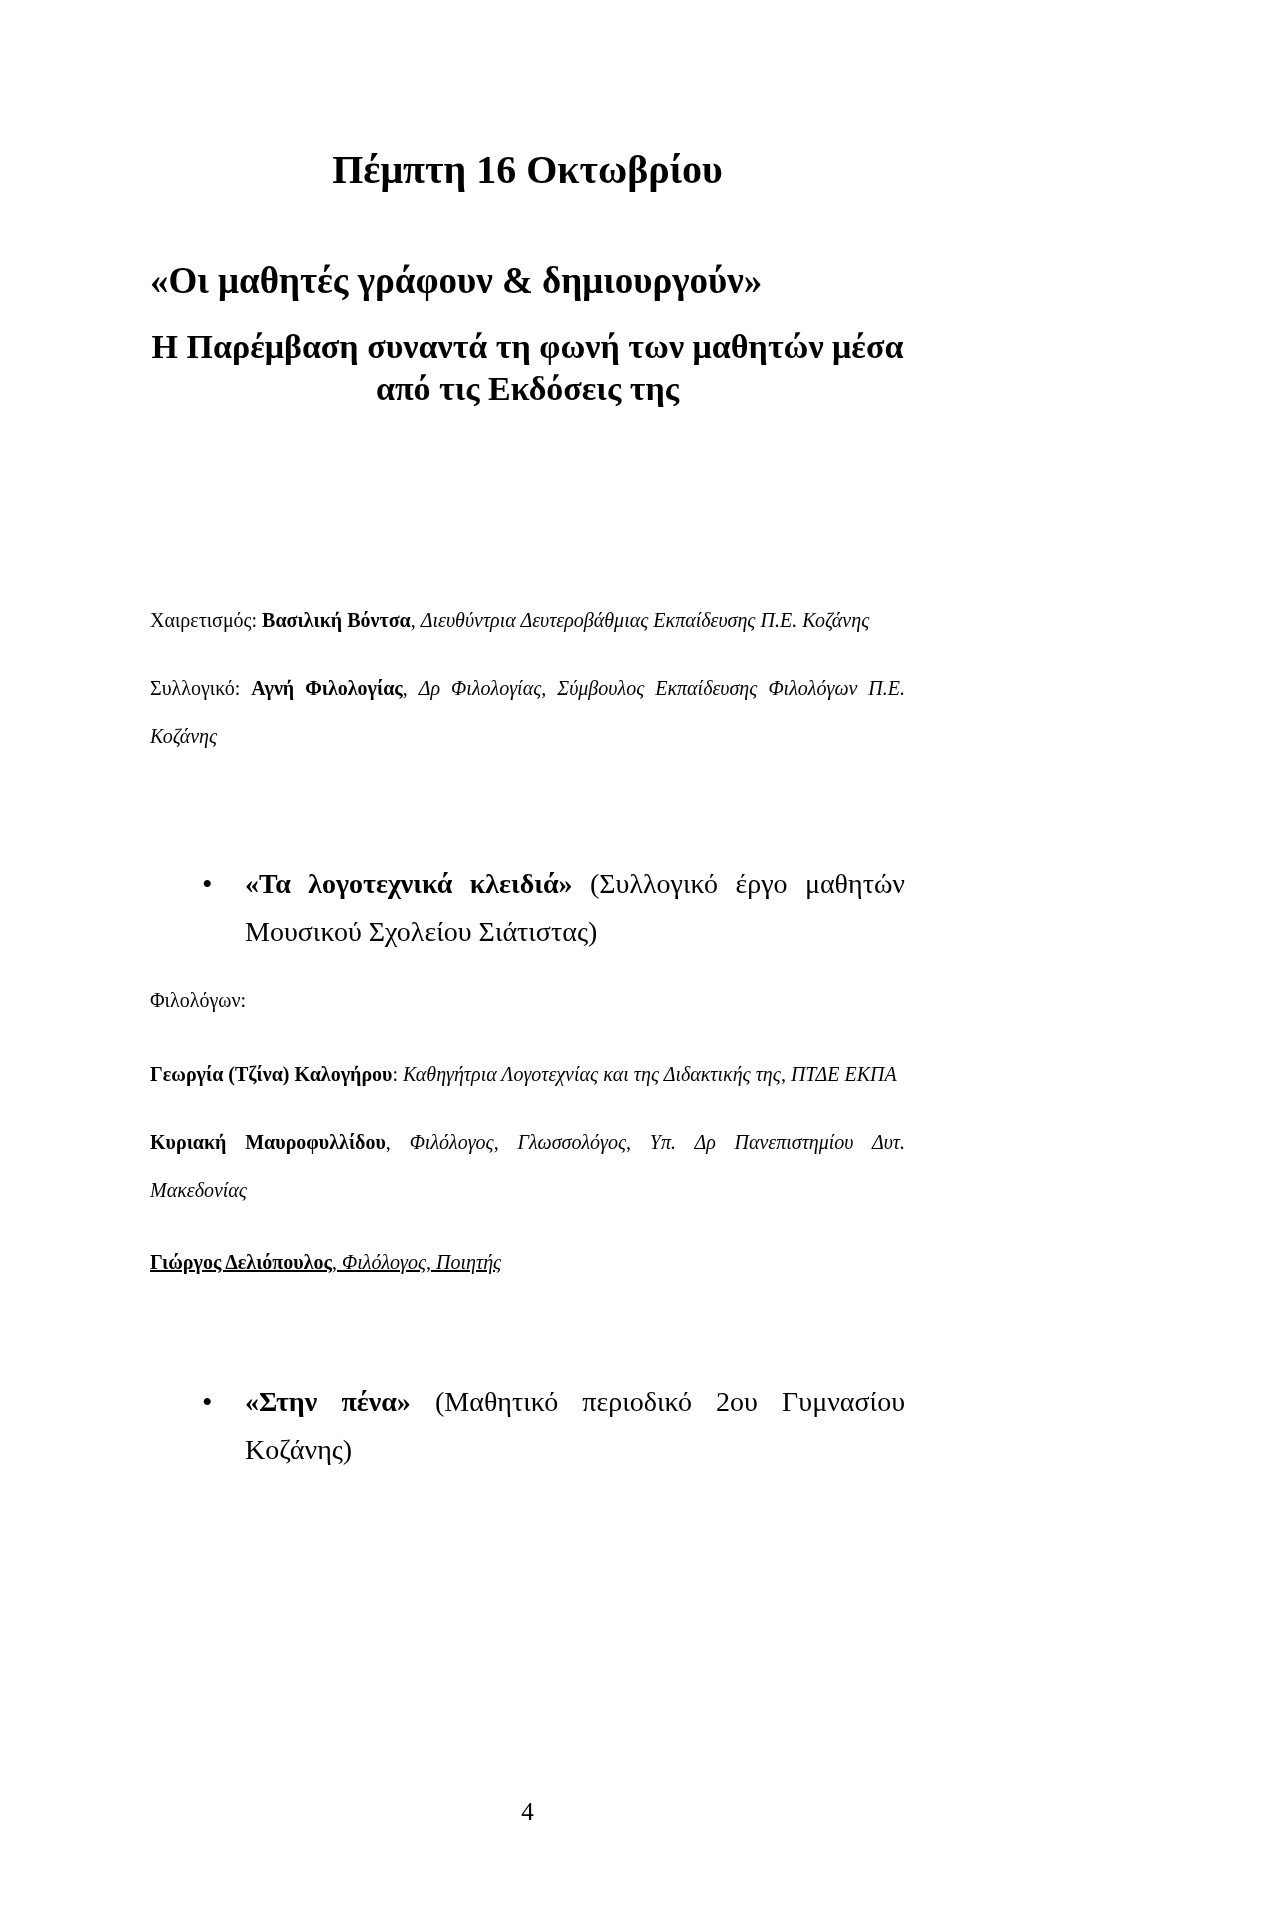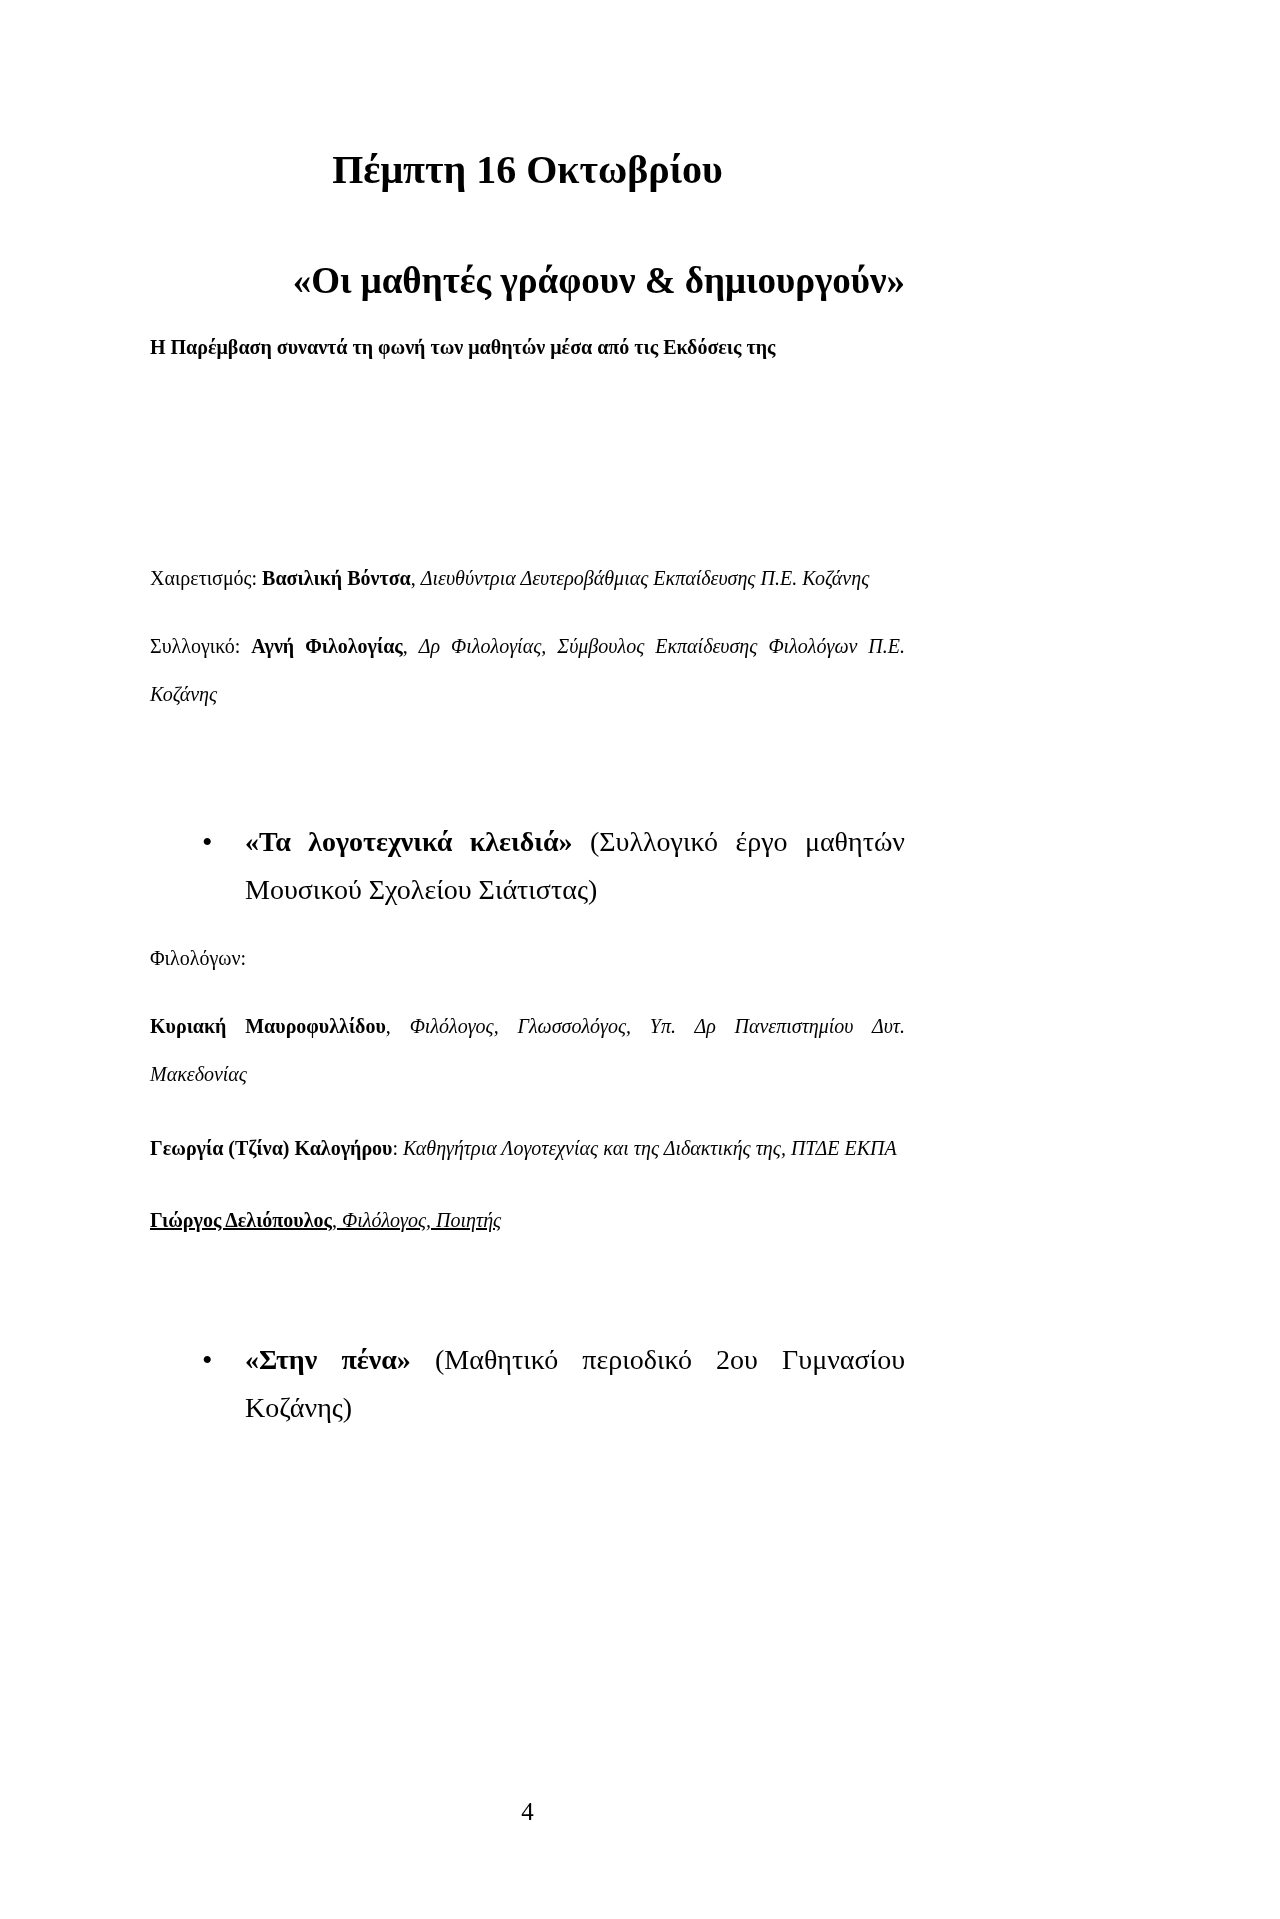--- a/index.html
+++ b/index.html
@@ -27,29 +27,29 @@
     line-height: 1.2;
     font-weight: bold;
     text-align: center;
   }
   .section-heading {
     margin: 0;
     margin-top: 64px;
     font-size: 37px;
     line-height: 1.25;
     font-weight: bold;
-    text-align: right;
+    text-align: left;
   }
   .section-subheading {
     margin: 0;
     margin-top: 22px;
-    font-size: 20px;
+    font-size: 34px;
     line-height: 42px;
     font-weight: bold;
-    text-align: left;
+    text-align: center;
   }
   .para {
     margin: 0;
     font-size: 20px;
     line-height: 48px;
     text-align: justify;
   }
   .para em, .bullet-text em {
     font-style: italic;
     font-weight: normal;
@@ -103,23 +103,23 @@
 
     <p class="para m-greeting"><span>Χαιρετισμός:</span> <strong>Βασιλική Βόντσα</strong><span>,</span> <em>Διευθύντρια Δευτεροβάθμιας Εκπαίδευσης Π.Ε. Κοζάνης</em></p>
 
     <p class="para m-prologue"><span>Συλλογικό:</span> <strong>Αγνή Φιλολογίας</strong><span>,</span> <em>Δρ Φιλολογίας, Σύμβουλος Εκπαίδευσης Φιλολόγων Π.Ε. Κοζάνης</em></p>
 
     <div class="bullet-item m-book1"><span class="bullet-glyph">•</span><span class="bullet-text"><strong>«Τα λογοτεχνικά κλειδιά»</strong> <span>(Συλλογικό έργο μαθητών Μουσικού Σχολείου Σιάτιστας)</span></span></div>
 
 
     <p class="para m-speakers-h">Φιλολόγων:</p>
 
+    <p class="para m-speaker1"><strong>Γεωργία (Τζίνα) Καλογήρου</strong><span>:</span> <em>Καθηγήτρια Λογοτεχνίας και της Διδακτικής της, ΠΤΔΕ ΕΚΠΑ</em></p>
+
     <p class="para m-speaker2"><strong>Κυριακή Μαυροφυλλίδου</strong><span>,</span> <em>Φιλόλογος, Γλωσσολόγος, Υπ. Δρ Πανεπιστημίου Δυτ. Μακεδονίας</em></p>
-
-    <p class="para m-speaker1"><strong>Γεωργία (Τζίνα) Καλογήρου</strong><span>:</span> <em>Καθηγήτρια Λογοτεχνίας και της Διδακτικής της, ΠΤΔΕ ΕΚΠΑ</em></p>
 
     <p class="para m-speaker3"><strong>Γιώργος Δελιόπουλος</strong><span>,</span> <em>Φιλόλογος, Ποιητής</em></p>
 
     <div class="bullet-item m-book2"><span class="bullet-glyph">•</span><span class="bullet-text"><strong>«Στην πένα»</strong> <span>(Μαθητικό περιοδικό 2ου Γυμνασίου Κοζάνης)</span></span></div>
 
   </div>
 
   <div class="page-number">4</div>
 </div>
 

